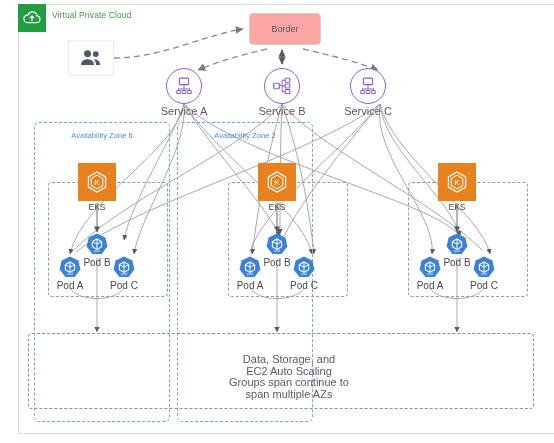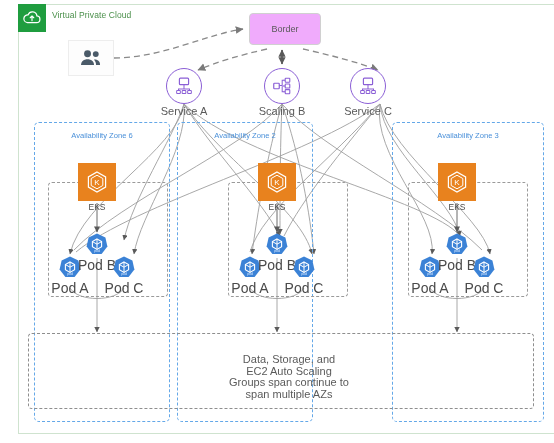--- a/index.html
+++ b/index.html
@@ -22,21 +22,21 @@
 
   
   .users-card{
     position:absolute;left:56px;top:40px;width:44px;height:34px;background:#fdfdfd;
     border:1px solid #ededed;display:flex;align-items:center;justify-content:center;
   }
 
   
   .border-box{
     position:absolute;left:237px;top:13px;width:72px;height:32px;
-    border:1px solid #d0d0d0;border-radius:4px;background:#f0abfc;
+    border:1px solid #d0d0d0;border-radius:4px;background:#fca5a5;
     display:flex;align-items:center;justify-content:center;
     font-size:9px;color:#5a5a5a;box-sizing:border-box;
   }
 
   
   .svc{position:absolute;width:36px;height:36px;}
   .svc-circle{
     width:36px;height:36px;border:1.6px solid #8b5fd6;border-radius:50%;
     background:#ffffff;box-sizing:border-box;display:flex;align-items:center;justify-content:center;
   }
@@ -79,21 +79,21 @@
     font-size:8.5px;color:#4a4a4a;white-space:nowrap;
   }
   #eks1{left:66px;top:163px;}
   #eks2{left:246px;top:163px;}
   #eks3{left:426px;top:163px;}
 
   
   .pod{position:absolute;width:26px;height:26px;}
   .pod-label{
     position:absolute;top:25px;left:50%;transform:translateX(-50%);
-    font-size:14px;color:#4a4a4a;white-space:nowrap;
+    font-size:10px;color:#4a4a4a;white-space:nowrap;
   }
 
   
   .shared-box{
     position:absolute;left:16px;top:333px;width:506px;height:76px;
     border:1.2px dashed #8e8e8e;border-radius:4px;box-sizing:border-box;
   }
   .shared-text{
     position:absolute;left:50%;top:354px;transform:translateX(-50%);
     width:170px;text-align:center;font-size:11px;line-height:11.5px;color:#5a5a5a;
@@ -197,21 +197,21 @@
         <rect x="3" y="9" width="6" height="6" rx=".8" fill="none" stroke="#8b5fd6" stroke-width="1.3"></rect>
         <rect x="15.5" y="3.5" width="5" height="4.4" rx=".7" fill="none" stroke="#8b5fd6" stroke-width="1.2"></rect>
         <rect x="15.5" y="9.8" width="5" height="4.4" rx=".7" fill="none" stroke="#8b5fd6" stroke-width="1.2"></rect>
         <rect x="15.5" y="16" width="5" height="4.4" rx=".7" fill="none" stroke="#8b5fd6" stroke-width="1.2"></rect>
         <path d="M9 11.4h3.2M12.2 11.4 L12.2 5.7 L14.4 5.7" fill="none" stroke="#8b5fd6" stroke-width="1.1"></path>
         <path d="M12.2 12h2.2" fill="none" stroke="#8b5fd6" stroke-width="1.1"></path>
         <path d="M12.2 12.4 L12.2 18.2 L14.4 18.2" fill="none" stroke="#8b5fd6" stroke-width="1.1"></path>
         <path d="M14,4.6 l1.5,1.1 l-1.5,1.1z M14,10.9 l1.5,1.1 l-1.5,1.1z M14,17.1 l1.5,1.1 l-1.5,1.1z" fill="#8b5fd6"></path>
       </svg>
     </div>
-    <div class="svc-label">Scaling B</div>
+    <div class="svc-label">Service B</div>
   </div>
 
   <div class="svc" id="svcC">
     <div class="svc-circle">
       <svg width="22" height="22" viewBox="0 0 24 24" aria-hidden="true">
         <rect x="7" y="3.5" width="10" height="7" rx="1" fill="none" stroke="#8b5fd6" stroke-width="1.3"></rect>
         <path d="M12 10.5v3M6 17v-1.8h12V17M12 13.5v1.7" fill="none" stroke="#8b5fd6" stroke-width="1.1"></path>
         <rect x="4" y="17" width="4" height="3.3" rx=".6" fill="none" stroke="#8b5fd6" stroke-width="1.1"></rect>
         <rect x="10" y="17" width="4" height="3.3" rx=".6" fill="none" stroke="#8b5fd6" stroke-width="1.1"></rect>
         <rect x="16" y="17" width="4" height="3.3" rx=".6" fill="none" stroke="#8b5fd6" stroke-width="1.1"></rect>
@@ -219,23 +219,20 @@
     </div>
     <div class="svc-label">Service C</div>
   </div>
 
   <div class="az" id="az1">
     <div class="az-label">Availability Zone 6</div>
   </div>
   <div class="az" id="az2">
     <div class="az-label">Availability Zone 2</div>
   </div>
-  <div class="az" id="az3">
-    <div class="az-label">Availability Zone 3</div>
-  </div>
 
   <div class="eks-box" id="eksbox1"></div>
   <div class="eks-box" id="eksbox2"></div>
   <div class="eks-box" id="eksbox3"></div>
 
   <div class="eks" id="eks1">
     <div class="eks-tile">
       <svg width="26" height="26" viewBox="0 0 26 26" aria-hidden="true">
         <path d="M13 3 L21.6 7.9 L21.6 18.1 L13 23 L4.4 18.1 L4.4 7.9 Z" fill="none" stroke="#ffffff" stroke-width="1.2"></path>
         <path d="M13 6.2 L18.8 9.5 L18.8 16.5 L13 19.8 L7.2 16.5 L7.2 9.5 Z" fill="none" stroke="#ffffff" stroke-width="1"></path>

